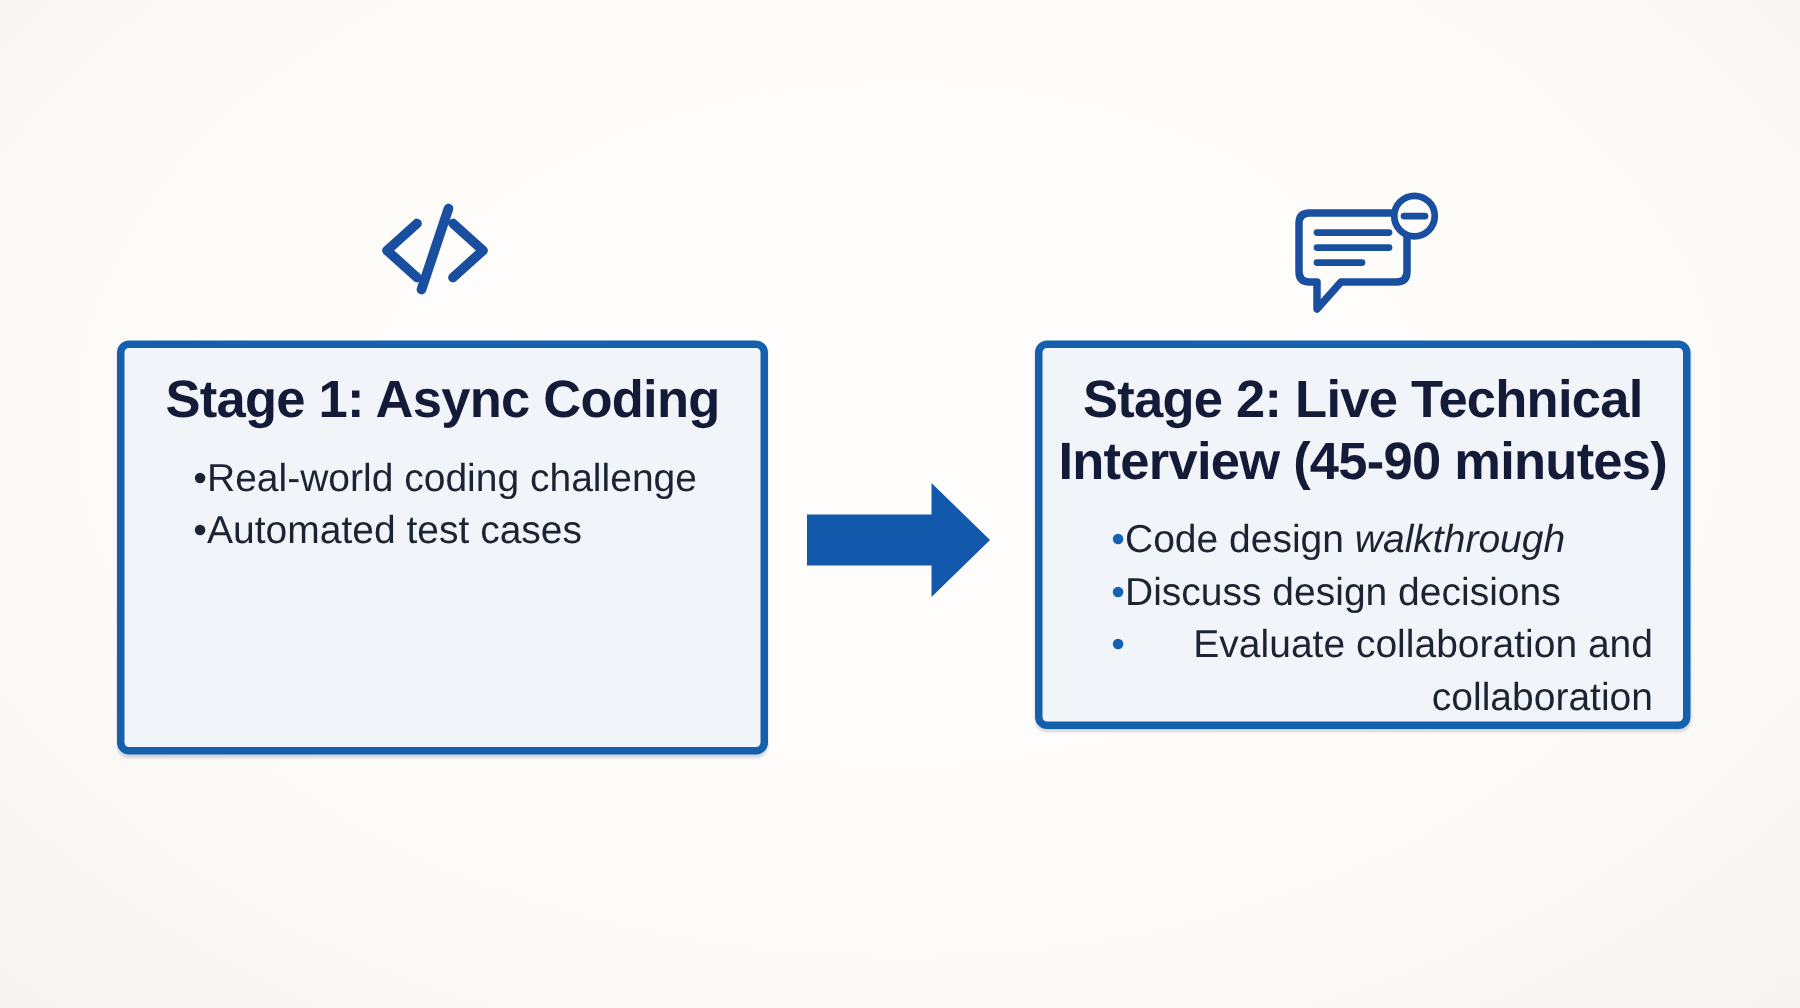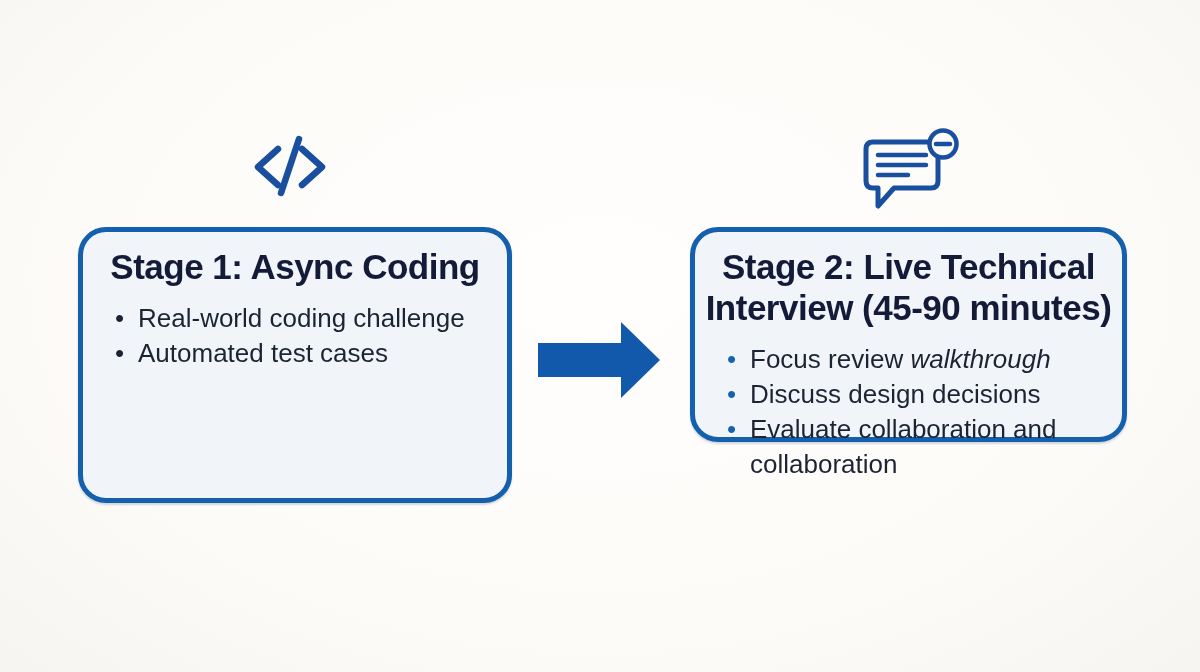--- a/index.html
+++ b/index.html
@@ -14,45 +14,46 @@
     position: relative;
     width: 1200px;
     height: 672px;
     background: radial-gradient(ellipse at 50% 42%, #fffefd 0%, #fdfcf9 55%, #f7f5f2 100%);
   }
   .stage-box {
     position: absolute;
     box-sizing: border-box;
     background: #f1f5f9;
     border: 5px solid #1460ad;
-    border-radius: 28px;
+    border-radius: 8px;
     box-shadow: 0 2px 2px rgba(15, 45, 95, 0.18);
   }
   .stage-box.one { left: 78px;  top: 227px; width: 434px; height: 276px; }
-  .stage-box.two { left: 690px; top: 227px; width: 437px; height: 215px; }
+  .stage-box.two { left: 690px; top: 227px; width: 437px; height: 259px; }
   .card-title {
     margin-top: 14px;
     text-align: center;
     font-weight: bold;
     font-size: 35px;
     line-height: 41px;
     letter-spacing: -0.5px;
     color: #141b38;
   }
   ul.bullets {
     margin: 14px 0 0 0;
     padding: 0 18px 0 32px;
     list-style: none;
   }
   ul.bullets li {
     display: flex;
     align-items: flex-start;
     font-size: 26px;
     line-height: 35px;
     color: #1c2433;
+    text-align: right;
   }
   ul.bullets li .dot {
     width: 23px;
     flex-shrink: 0;
   }
   ul.bullets li .dot::before { content: "\2022"; }
   .one ul.bullets li .dot { color: #1c2433; }
   .two ul.bullets li .dot { color: #1563b0; }
   .one ul.bullets li .btext { max-width: 334px; }
   .two ul.bullets li .btext { max-width: 352px; }
@@ -107,21 +108,21 @@
   </svg>
 
   <div class="stage-box two">
     <div class="card-title">
       <div>Stage 2: Live Technical</div>
       <div>Interview (45-90 minutes)</div>
     </div>
     <ul class="bullets">
       <li>
         <span class="dot"></span>
-        <span class="btext"><span>Focus review </span><em>walkthrough</em></span>
+        <span class="btext"><span>Code design </span><em>walkthrough</em></span>
       </li>
       <li>
         <span class="dot"></span>
         <span class="btext"><span>Discuss design decisions</span><em></em></span>
       </li>
       <li>
         <span class="dot"></span>
         <span class="btext"><span>Evaluate collaboration and collaboration</span><em></em></span>
       </li>
     </ul>

